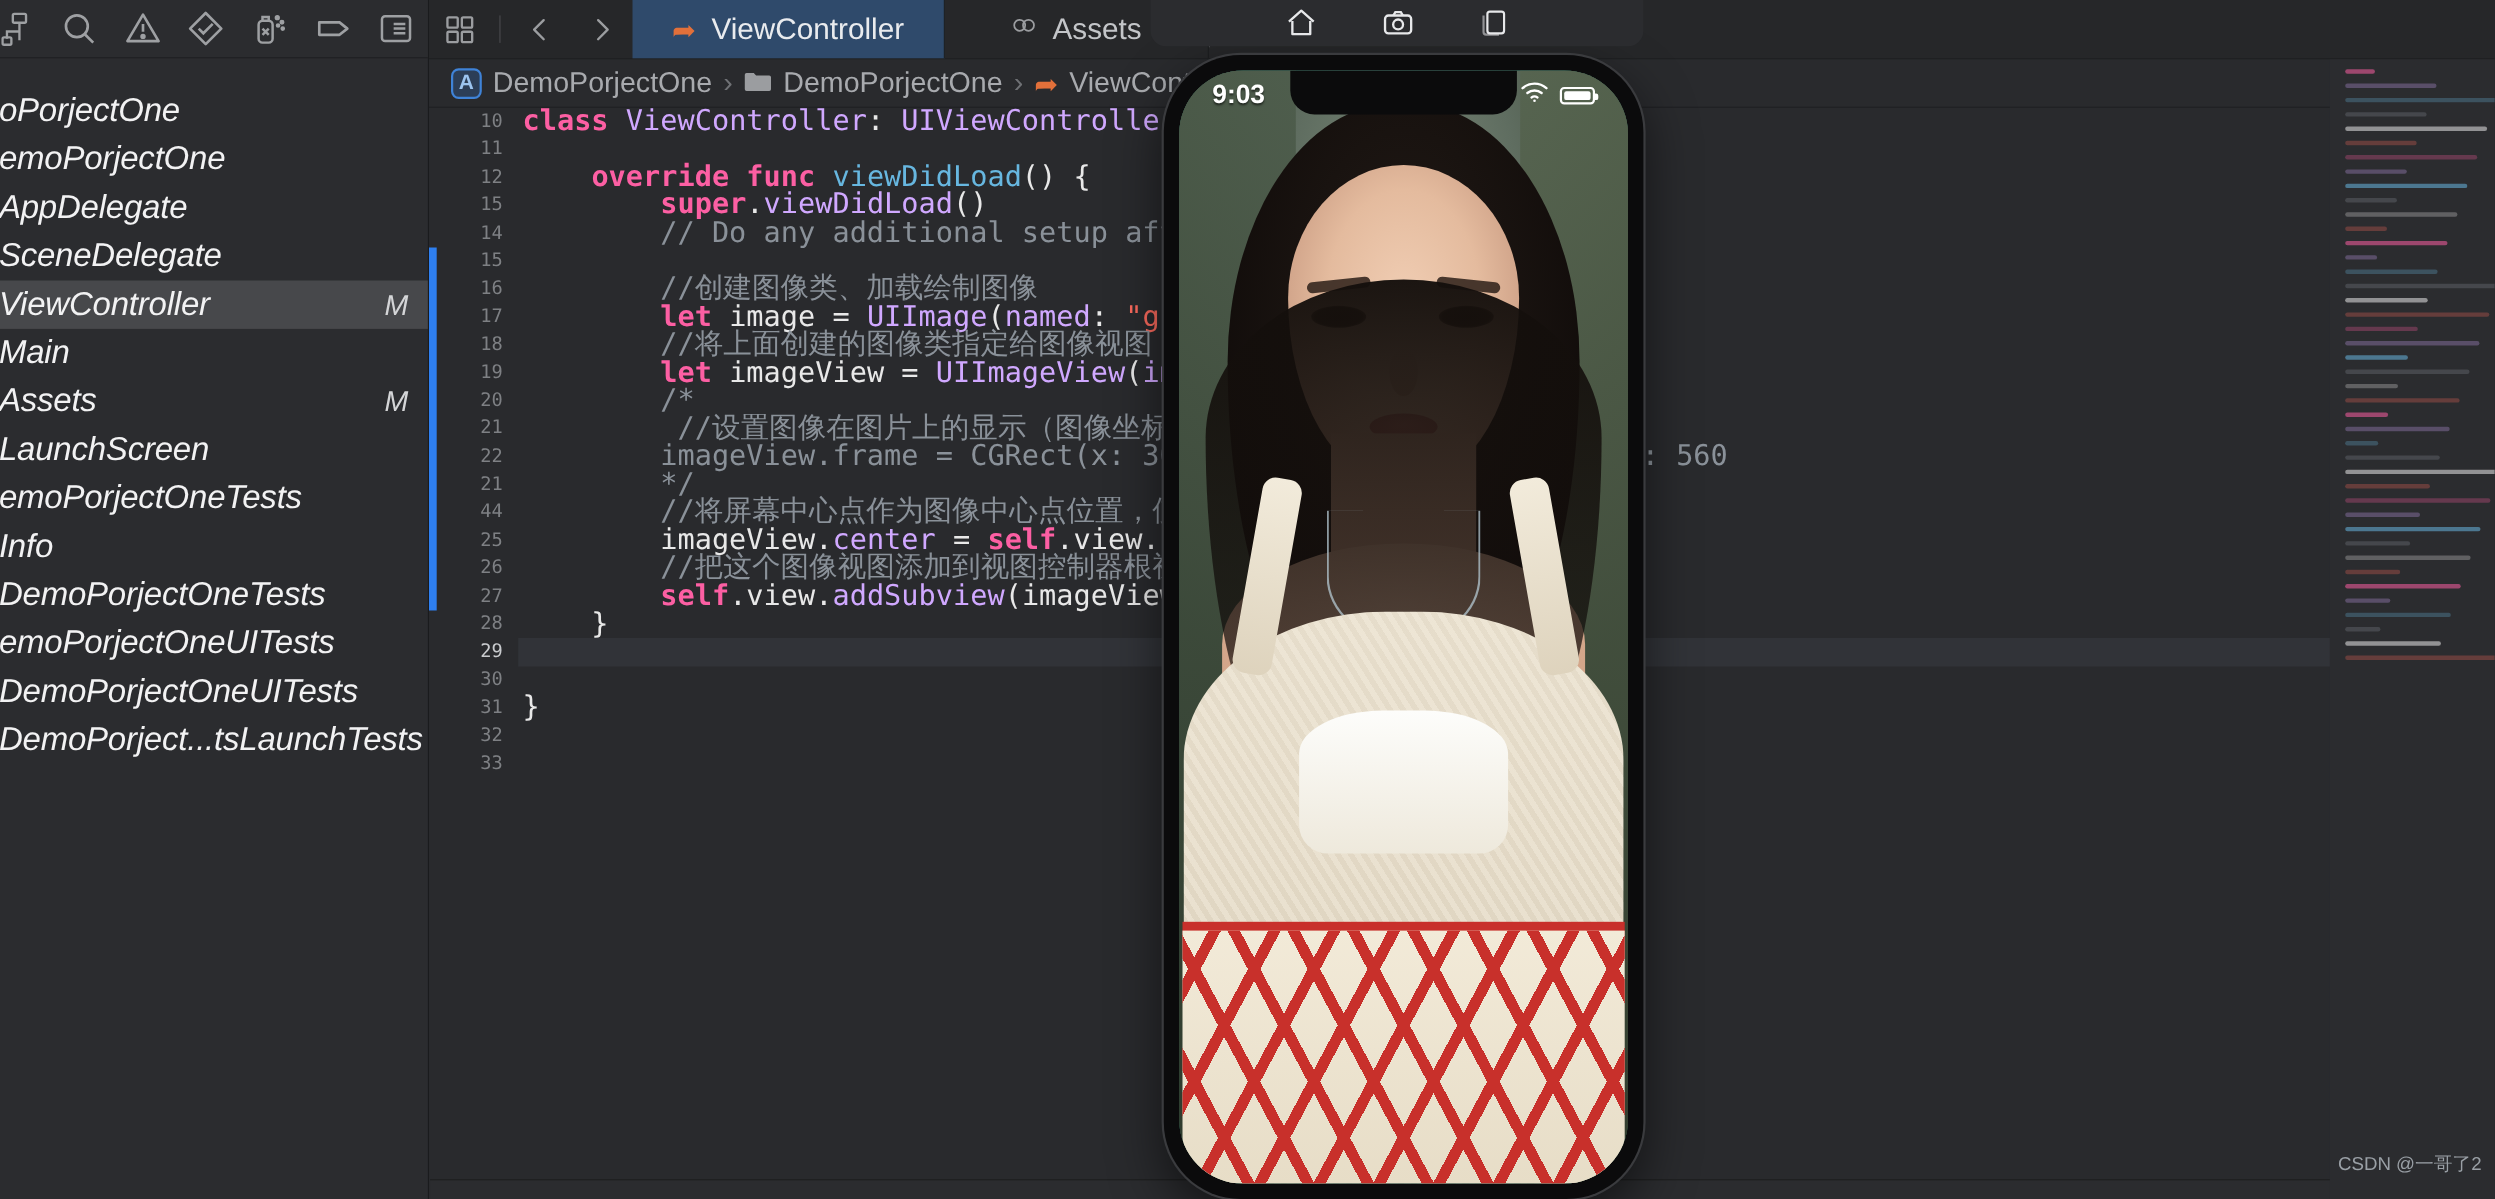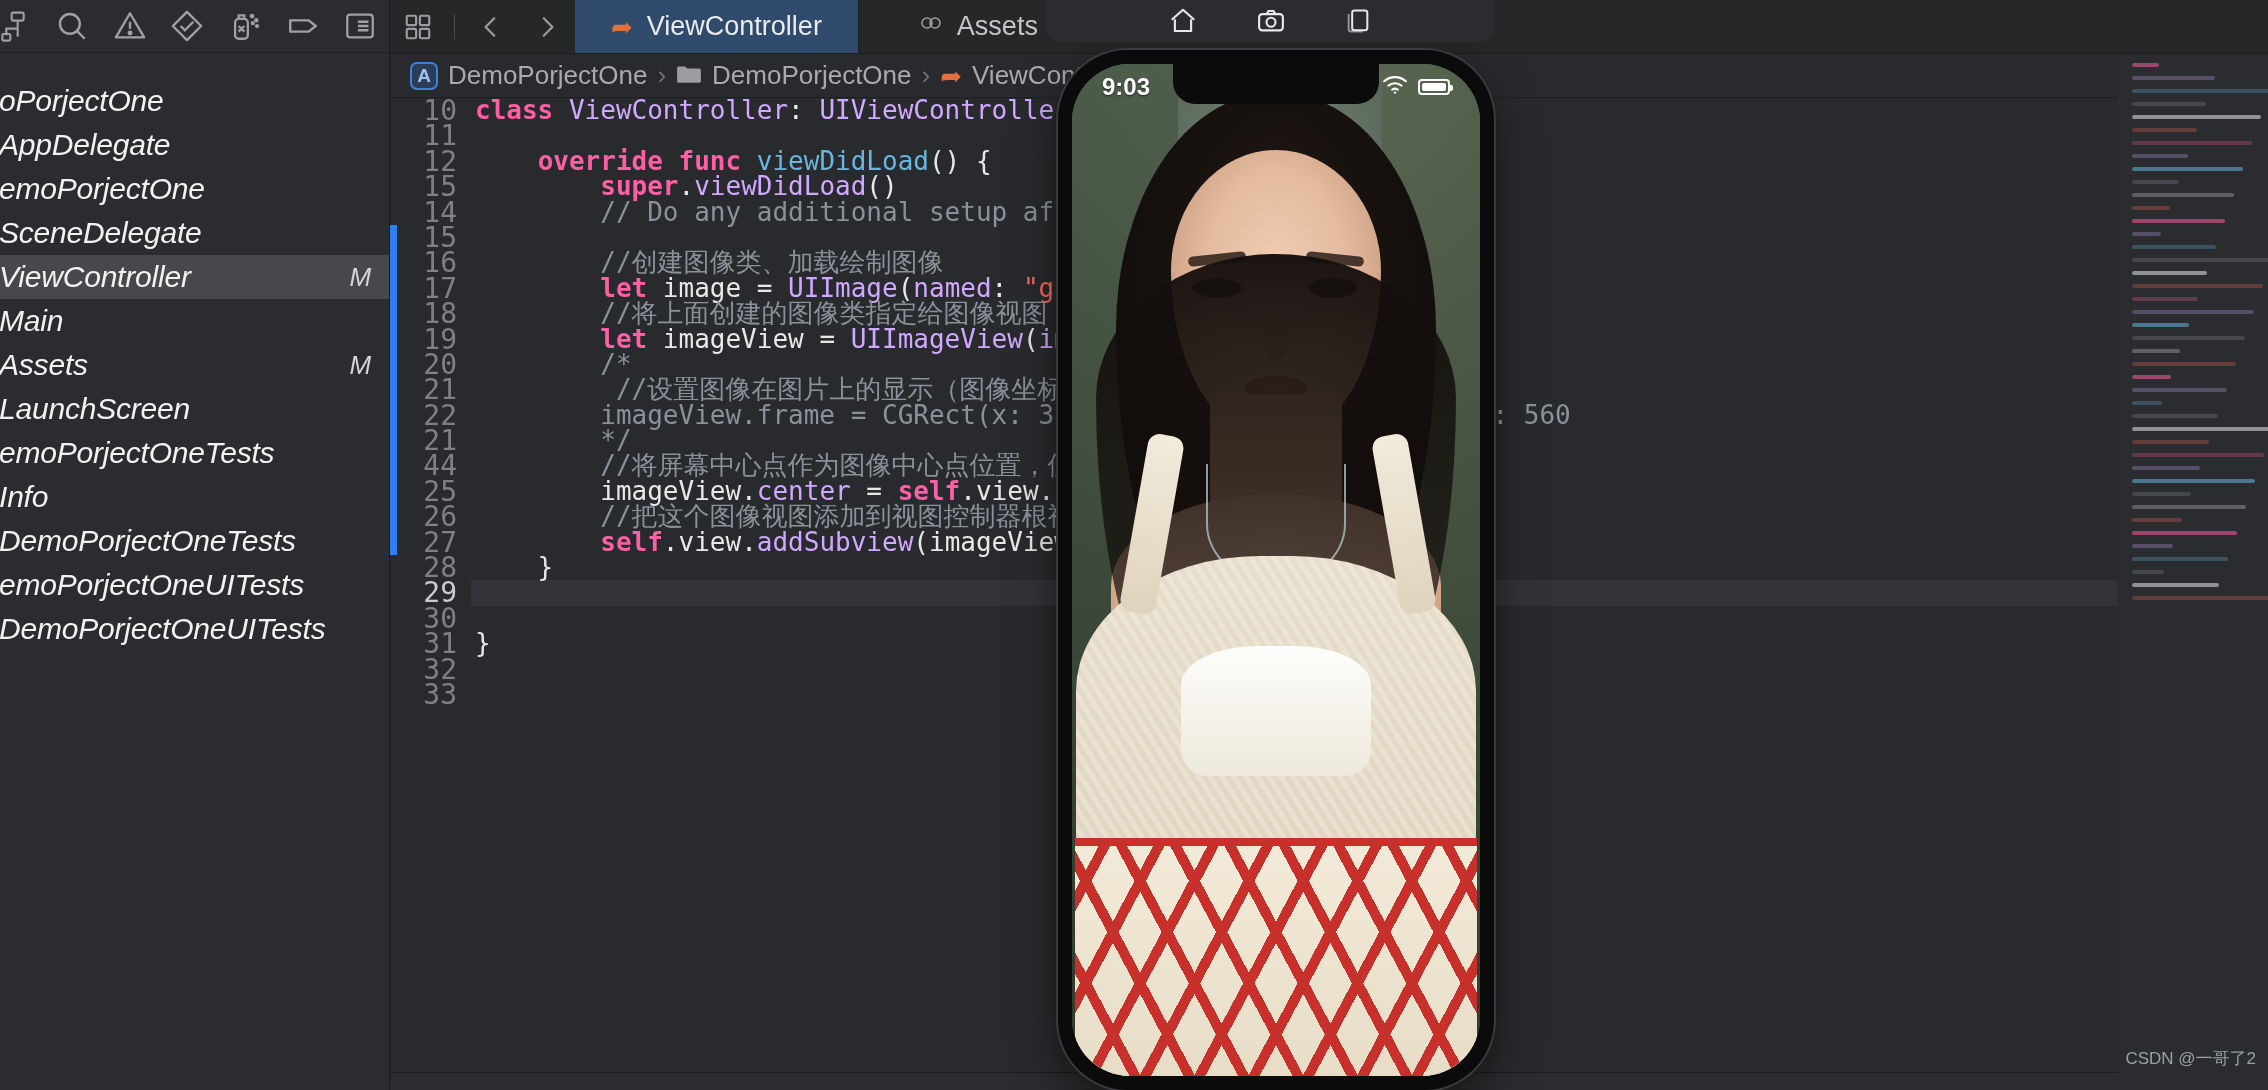--- a/index.html
+++ b/index.html
@@ -176,21 +176,21 @@
     background: #2e7ff0;
   }
   .gutter {
     width: 74px;
     flex: 0 0 74px;
     text-align: right;
     padding-right: 14px;
     padding-top: 0;
     color: #7e8084;
     font-family: "DejaVu Sans Mono", monospace;
-    font-size: 28px;
+    font-size: 17px;
   }
   .code {
     flex: 1 1 auto;
     font-family: "DejaVu Sans Mono", monospace;
     font-size: 26px;
     color: #e6e6e6;
     white-space: pre;
     overflow: hidden;
     position: relative;
   }
@@ -452,24 +452,24 @@
           <path d="M10.5 9H18M10.5 12H18M10.5 15H18"></path>
         </svg>
       </div>
     </div>
 
     <div class="nav-list" id="nav-list">
         <div class="nav-row">
           <span class="nav-label">oPorjectOne</span>
         </div>
         <div class="nav-row">
+          <span class="nav-label">emoPorjectOne</span>
+        </div>
+        <div class="nav-row">
           <span class="nav-label">AppDelegate</span>
-        </div>
-        <div class="nav-row">
-          <span class="nav-label">emoPorjectOne</span>
         </div>
         <div class="nav-row">
           <span class="nav-label">SceneDelegate</span>
         </div>
         <div class="nav-row selected">
           <span class="nav-label">ViewController</span>
           <span class="mod">M</span>
         </div>
         <div class="nav-row">
           <span class="nav-label">Main</span>
@@ -488,20 +488,23 @@
           <span class="nav-label">Info</span>
         </div>
         <div class="nav-row">
           <span class="nav-label">DemoPorjectOneTests</span>
         </div>
         <div class="nav-row">
           <span class="nav-label">emoPorjectOneUITests</span>
         </div>
         <div class="nav-row">
           <span class="nav-label">DemoPorjectOneUITests</span>
+        </div>
+        <div class="nav-row">
+          <span class="nav-label">DemoPorject...tsLaunchTests</span>
         </div>
       </div>
   </div>
 
   <div class="editor-area">
 
     <div class="tabbar">
       <div class="tab-ctrl">
         <svg width="30" height="30" viewBox="0 0 24 24" fill="none" stroke="currentColor" stroke-width="1.7">
           <rect x="3" y="3" width="7.5" height="7.5" rx="1"></rect>

